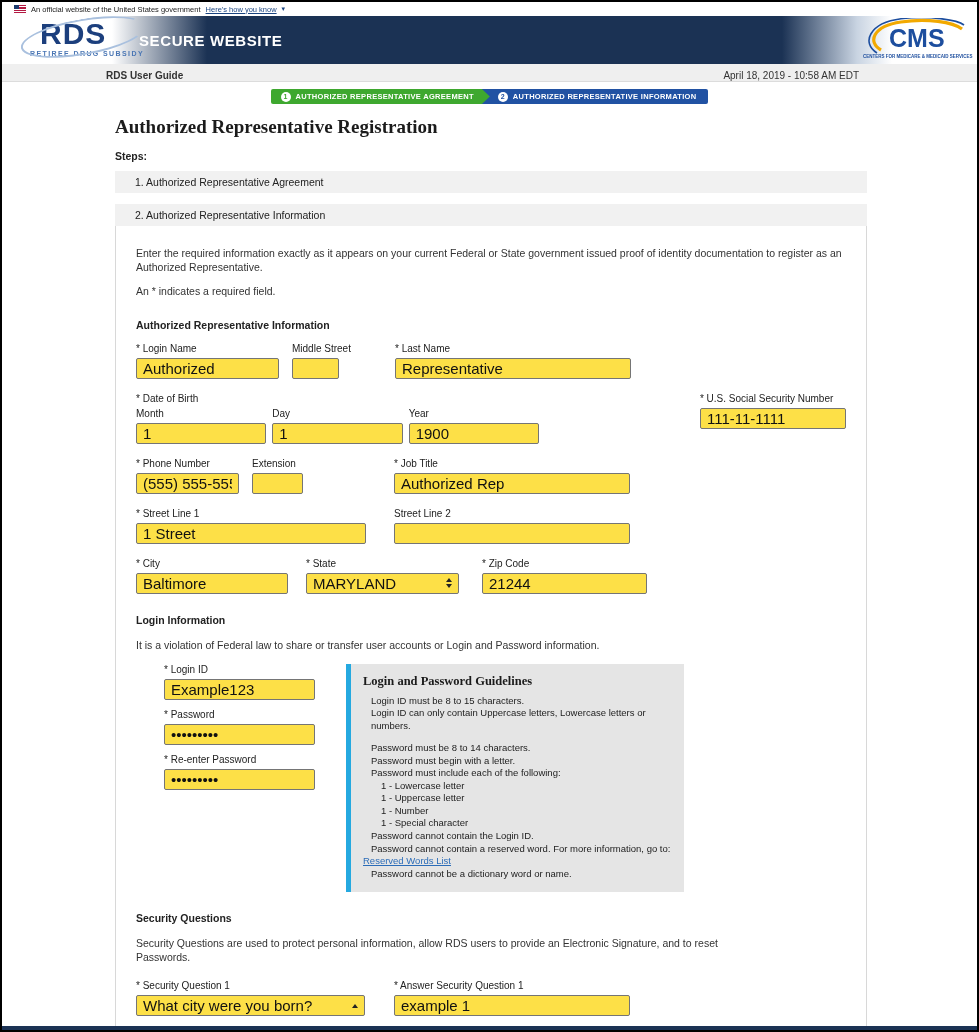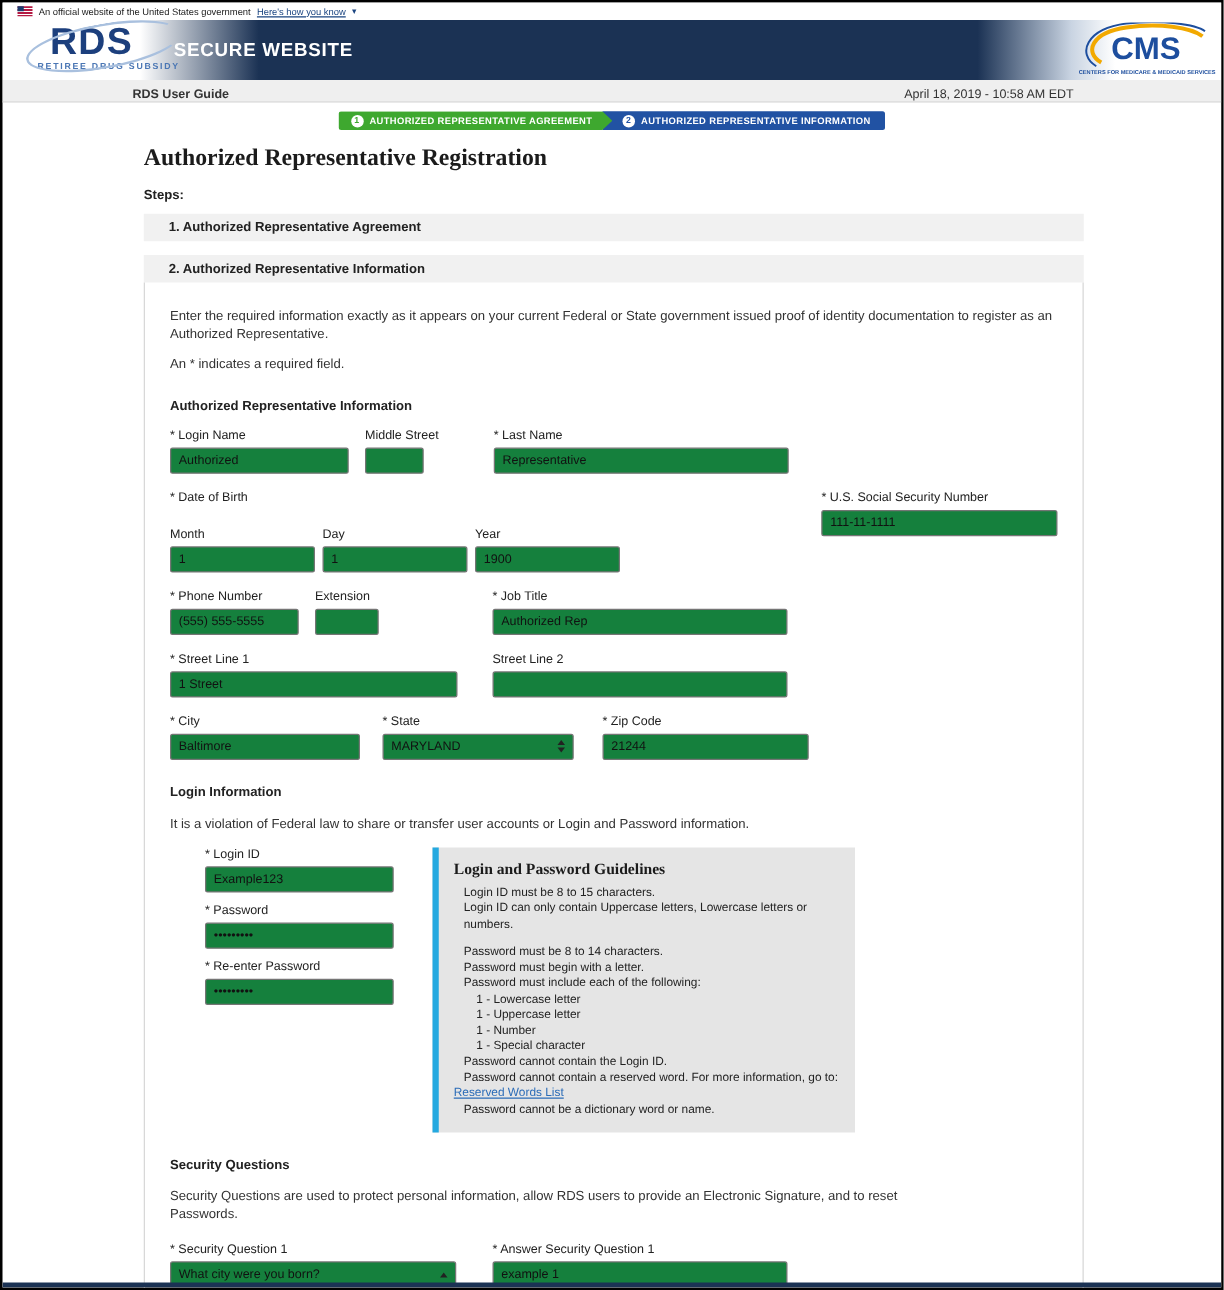--- a/index.html
+++ b/index.html
@@ -35,40 +35,40 @@
   .pstep .dot { width: 10px; height: 10px; border-radius: 50%; background: #fff; font-size: 7px; display: flex; align-items: center; justify-content: center; margin-right: 5px; flex: none; }
   .pstep1 { background: #3ea82f; padding: 0 16px 0 10px; border-radius: 2px 0 0 2px; clip-path: polygon(0 0, calc(100% - 8px) 0, 100% 50%, calc(100% - 8px) 100%, 0 100%); z-index: 2; }
   .pstep1 .dot { color: #3ea82f; }
   .pstep2 { background: #2152a3; padding: 0 12px 0 16px; margin-left: -8px; border-radius: 0 2px 2px 0; z-index: 1; }
   .pstep2 .dot { color: #2152a3; }
 
   
   .content { width: 752px; margin-left: 113px; }
   h1.page-title { font-family: "Liberation Serif", serif; font-size: 19px; color: #1b1b1b; margin-top: 12px; }
   .steps-label { font-size: 10.5px; font-weight: bold; color: #222; margin-top: 12px; }
-  .accordion { background: #f1f1f1; height: 22px; line-height: 22px; padding-left: 20px; font-size: 10.5px; font-weight: bold; color: #222; margin-top: 9px; cursor: pointer; }
+  .accordion { background: #f1f1f1; height: 22px; line-height: 22px; padding-left: 20px; font-size: 10.5px; font-weight: normal; color: #222; margin-top: 9px; cursor: pointer; }
   .accordion.open { margin-top: 11px; }
   .panel { border: 1px solid #d8d8d8; border-top: none; min-height: 788px; padding: 20px 20px 16px 20px; }
 
   .body-text { font-size: 10.5px; color: #333; line-height: 1.35; }
   .sec-head { font-size: 10.5px; font-weight: bold; color: #222; margin: 20px 0 12px 0; }
   .mt10 { margin-top: 10px; }
 
   .row { display: flex; align-items: flex-start; margin-bottom: 14px; }
   .fld { display: flex; flex-direction: column; }
   .fld label { font-size: 10px; color: #222; margin-bottom: 4px; white-space: nowrap; }
-  .fld input, .select { height: 21px; border: 1px solid #757575; border-radius: 2px; font-size: 10px; font-family: "Liberation Sans", sans-serif; padding: 0 6px; color: #111; background: #15803d; width: 100%; }
+  .fld input, .select { height: 21px; border: 1px solid #757575; border-radius: 2px; font-size: 15px; font-family: "Liberation Sans", sans-serif; padding: 0 6px; color: #111; background: #fde047; width: 100%; }
   .w23{width:24px}.w36{width:37px}.w47{width:47px}.w51{width:51px}.w103{width:103px}
   .w143{width:143px}.w151{width:151px}.w152{width:152px}.w153{width:153px}.w165{width:165px}
   .w229{width:229px}.w230{width:230px}.w236{width:236px}
   .ml13{margin-left:13px}.ml56{margin-left:56px}.ml161{margin-left:161px}.ml91{margin-left:91px}
   .ml28{margin-left:28px}.ml18{margin-left:18px}.ml23{margin-left:23px}.ml29{margin-left:29px}.ml31{margin-left:31px}
   .dob-cols { display: flex; gap: 6px; }
   .dob-col { display: flex; flex-direction: column; }
-  .dob-col .sub { font-size: 10px; color: #222; margin-bottom: 4px; margin-top: 14px; }
+  .dob-col .sub { font-size: 10px; color: #222; margin-bottom: 4px; }
 
   .select { display: flex; align-items: center; justify-content: space-between; cursor: pointer; }
   .arrows { display: flex; flex-direction: column; align-items: center; gap: 2px; margin-left: 6px; }
   .arrows .up { width: 0; height: 0; border-left: 3px solid transparent; border-right: 3px solid transparent; border-bottom: 4px solid #222; }
   .arrows .dn { width: 0; height: 0; border-left: 3px solid transparent; border-right: 3px solid transparent; border-top: 4px solid #222; }
 
   
   .login-flex { display: flex; align-items: flex-start; margin-bottom: 10px; margin-left: 28px; }
   .login-col .fld { margin-bottom: 9px; }
   .guidelines { width: 338px; background: #e5e5e5; border-left: 5px solid #25a9e0; padding: 10px 10px 12px 12px; }

